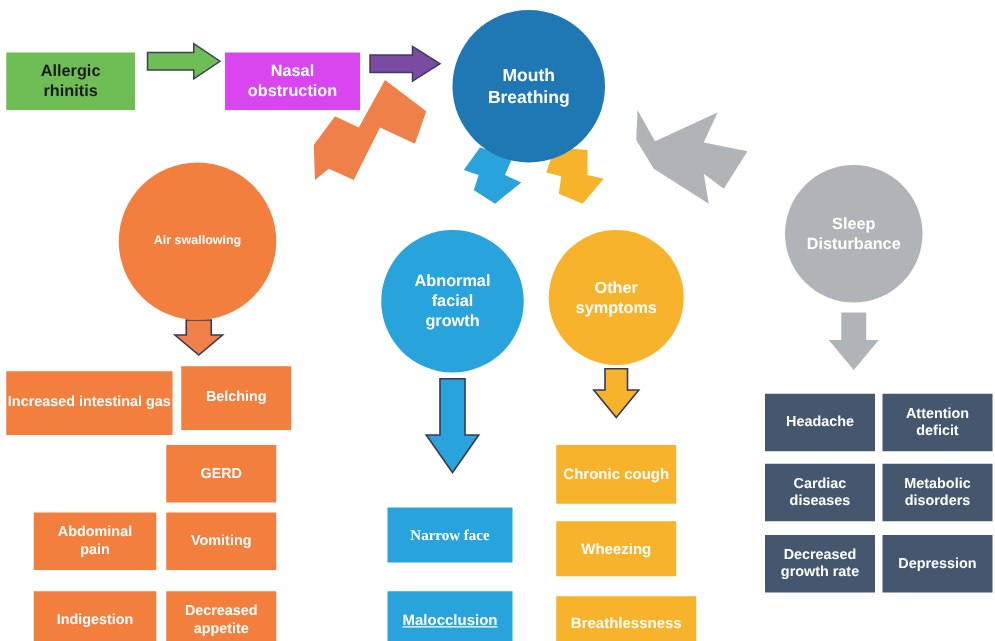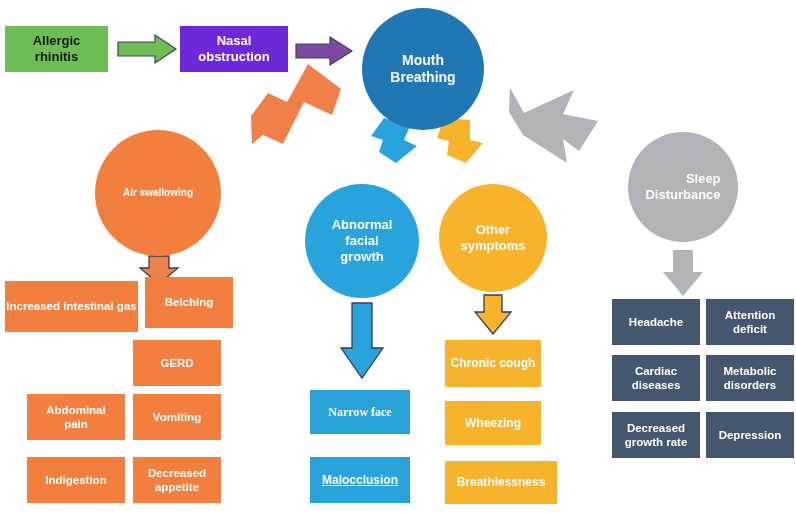--- a/index.html
+++ b/index.html
@@ -20,34 +20,34 @@
     display: flex;
     align-items: center;
     justify-content: center;
     text-align: center;
     color: #ffffff;
     font-weight: bold;
     line-height: 1.22;
     box-sizing: border-box;
     white-space: pre-line;
   }
-  .rect { border-radius: 0; }
+  .rect { border-radius: 0; margin-top: 16px; }
   .circle { border-radius: 50%; }
   .dark-text { color: #1a1a1a; }
 
   
   #n-allergic   { left:5px;   top:26px;  width:103px; height:46px; background:#6EBE55; font-size:13px; }
-  #n-nasal      { left:180px; top:26px;  width:108px; height:46px; background:#6d28d9; font-size:13px; }
+  #n-nasal      { left:180px; top:26px;  width:108px; height:46px; background:#d946ef; font-size:13px; }
 
   
   #n-mouth      { left:362px; top:8px;   width:122px; height:122px; background:#1F78B4; font-size:14px; }
   #n-air        { left:95px;  top:130px; width:126px; height:126px; background:#F37F3F; font-size:10px; }
   #n-abnormal   { left:305px; top:184px; width:114px; height:114px; background:#29A3DC; font-size:13px; }
   #n-other      { left:439px; top:184px; width:108px; height:108px; background:#F7B32B; font-size:13px; }
-  #n-sleep      { left:628px; top:132px; width:110px; height:110px; background:#B0B3B8; font-size:13px;text-align:right; }
+  #n-sleep      { left:628px; top:132px; width:110px; height:110px; background:#B0B3B8; font-size:13px; }
 
   
   .obox { background:#F37F3F; font-size:11.5px; }
   #o-gas      { left:5px;   top:281px; width:133px; height:51px; }
   #o-belch    { left:145px; top:277px; width:88px;  height:51px; }
   #o-farting  { left:27px;  top:340px; width:98px;  height:46px; }
   #o-gerd     { left:133px; top:340px; width:88px;  height:46px; }
   #o-abdom    { left:27px;  top:394px; width:98px;  height:46px; }
   #o-vomit    { left:133px; top:394px; width:88px;  height:46px; }
   #o-indig    { left:27px;  top:457px; width:98px;  height:46px; }

